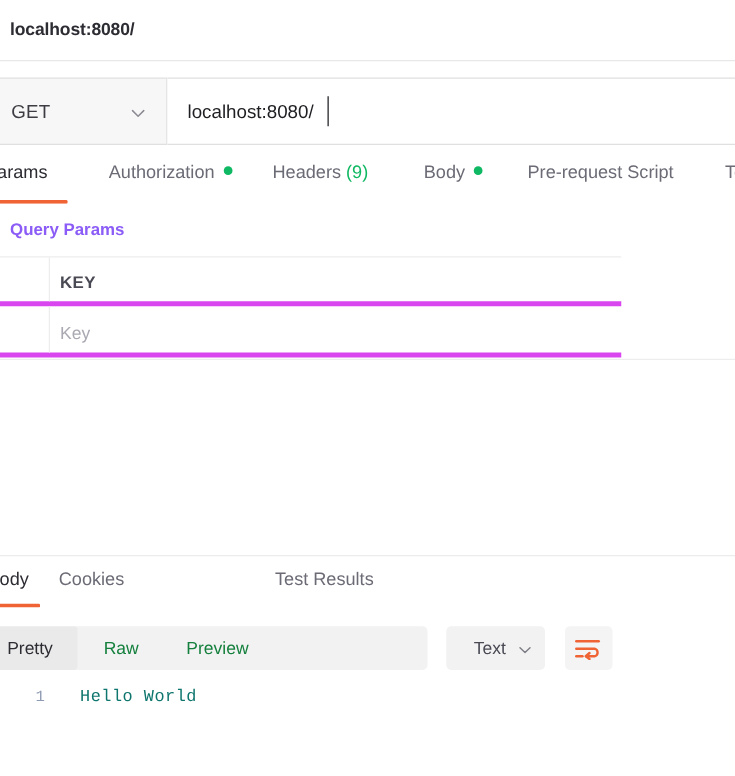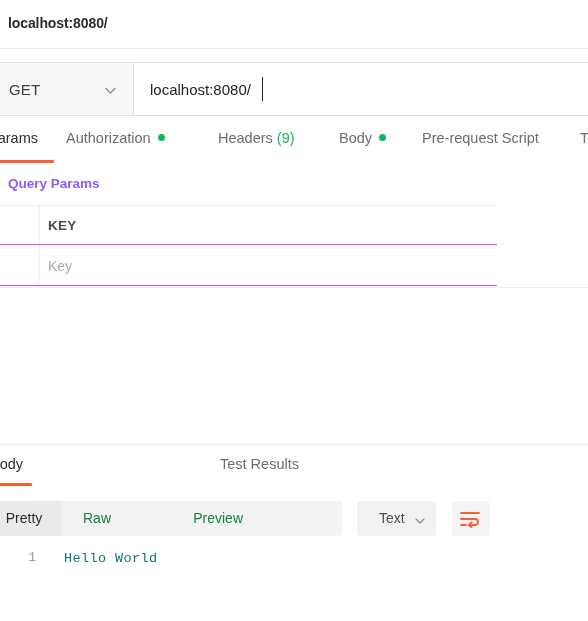--- a/index.html
+++ b/index.html
@@ -141,21 +141,21 @@
   .param-table {
     position: absolute;
     left: 0; top: 205px;
     width: 588px;
   }
   .pt-row {
     position: relative;
     width: 497px;
     box-sizing: border-box;
     border-top: 1px solid #ededed;
-    border-bottom: 1px solid #d946ef;
+    border-bottom: 4px solid #d946ef;
   }
   .pt-header { height: 40px; }
   .pt-body   { height: 41px; border-top: none; }
 
   .pt-check-col {
     position: absolute;
     left: 0; top: 0;
     width: 40px; height: 100%;
     border-right: 1px solid #ededed;
     box-sizing: border-box;
@@ -325,21 +325,21 @@
       </div>
     </div>
     <div class="url-box">
       <div class="url-text">localhost:8080/</div>
       <div class="caret"></div>
     </div>
   </div>
 
   <div class="req-tabs" id="req-tabs">
       <div class="req-tab active" style="left: -12px;"><span>Params</span><span class="underline" style="width: 66px;"></span></div>
-      <div class="req-tab" style="left: 66px;"><span>Authorization</span><span class="dot"></span></div>
+      <div class="req-tab" style="left: 87px;"><span>Authorization</span><span class="dot"></span></div>
       <div class="req-tab" style="left: 218px;"><span>Headers</span><span class="count-green"> (9)</span></div>
       <div class="req-tab" style="left: 339px;"><span>Body</span><span class="dot"></span></div>
       <div class="req-tab" style="left: 422px;"><span>Pre-request Script</span></div>
       <div class="req-tab" style="left: 580px;"><span>Tests</span></div>
     </div>
 
   <div class="qp-heading">Query Params</div>
 
   <div class="param-table">
     <div class="pt-row pt-header">
@@ -350,27 +350,28 @@
       <div class="pt-check-col"></div>
       <div class="pt-key-input">Key</div>
     </div>
   </div>
   <div class="pt-filler"></div>
 
   <div class="resp-divider"></div>
 
   <div class="resp-tabs" id="resp-tabs">
       <div class="resp-tab active" style="left: -10px;"><span>Body</span><span class="underline" style="width: 42px;"></span></div>
+      <div class="resp-tab" style="left: 47px;"><span>Cookies</span></div>
       <div class="resp-tab" style="left: 220px;"><span>Test Results</span></div>
     </div>
 
   <div class="seg-control" id="seg-control" style="width: 356px;">
       <div class="seg-btn active" style="left: 0px; width: 76px;">Pretty</div>
       <div class="seg-btn" style="left: 76px; width: 70px;">Raw</div>
-      <div class="seg-btn" style="left: 157px; width: 100px; text-align: right;">Preview</div>
+      <div class="seg-btn" style="left: 138px; width: 100px;">Preview</div>
     </div>
 
   <div class="text-select">
     <div class="text-select-label">Text</div>
     <div class="text-select-chev">
       <svg width="12" height="12" viewBox="0 0 12 12">
         <path d="M2 4.2 L6 8 L10 4.2" fill="none" stroke="#7d7d86" stroke-width="1.15" stroke-linecap="round" stroke-linejoin="round"></path>
       </svg>
     </div>
   </div>

